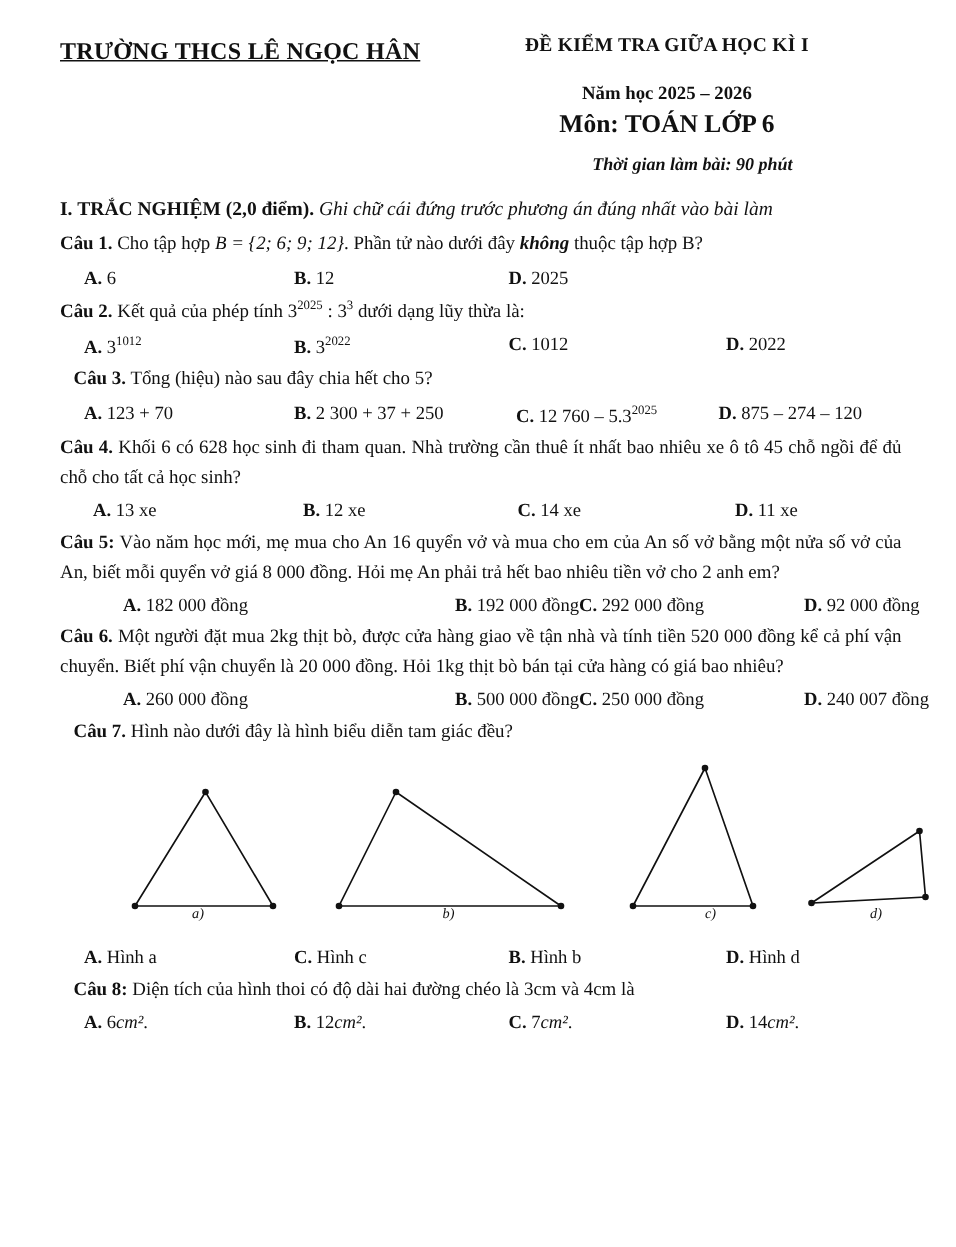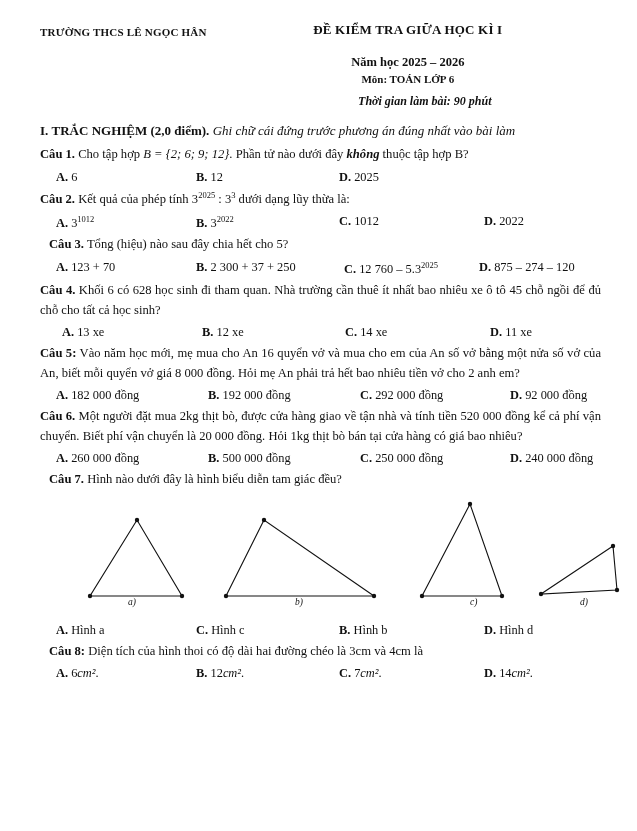--- a/index.html
+++ b/index.html
@@ -22,44 +22,45 @@
     box-sizing: border-box;
   }
   .header {
     display: flex;
     flex-direction: row;
     align-items: flex-start;
     padding: 22px 34px 0 40px;
   }
   .school {
     font-weight: bold;
-    font-size: 11px;
+    font-size: 16px;
     letter-spacing: 0.2px;
     white-space: nowrap;
     padding-top: 4px;
     flex: 0 0 auto;
+    text-decoration: underline;
   }
   .exam-head {
     flex: 1 1 auto;
     text-align: center;
     margin-left: 6px;
   }
   .exam-title {
     font-weight: bold;
     font-size: 13px;
     letter-spacing: 0.2px;
   }
   .exam-year {
     font-weight: bold;
     font-size: 12.5px;
     margin-top: 17px;
   }
   .exam-subject {
     font-weight: bold;
-    font-size: 11px;
+    font-size: 17px;
     margin-top: 3px;
   }
   .exam-time {
     font-style: italic;
     font-weight: bold;
     font-size: 12px;
     margin-top: 9px;
     margin-left: 34px;
   }
   .content {
@@ -103,22 +104,22 @@
   .answers .opt {
     flex: 0 0 auto;
   }
   .answers .opt .key {
     font-weight: bold;
   }
   .ans-4col .opt:nth-child(1) { width: 140px; }
   .ans-4col .opt:nth-child(2) { width: 143px; }
   .ans-4col .opt:nth-child(3) { width: 145px; }
   .ans-4col .opt:nth-child(4) { width: auto; }
-  .ans-wide .opt:nth-child(1) { width: 152px; }
-  .ans-wide .opt:nth-child(2) { width: 152px; }
+  .ans-wide .opt:nth-child(1) { width: 152px; margin-left: 26px; }
+  .ans-wide .opt:nth-child(2) { width: 152px; text-align: right; }
   .ans-wide .opt:nth-child(3) { width: 150px; }
   .ans-wide .opt:nth-child(4) { width: auto; }
   sup {
     font-size: 8.5px;
     vertical-align: super;
   }
   .figs {
     position: relative;
     height: 125px;
     margin-top: 6px;
@@ -221,21 +222,21 @@
     </div>
 
     <div class="q">
       <span class="lbl">Câu 6.</span>
       <span>Một người đặt mua 2kg thịt bò, được cửa hàng giao về tận nhà và tính tiền 520 000 đồng kể cả phí vận chuyển. Biết phí vận chuyển là 20 000 đồng. Hỏi 1kg thịt bò bán tại cửa hàng có giá bao nhiêu?</span>
     </div>
     <div class="answers ans-wide">
       <div class="opt"><span class="key">A.</span> <span>260 000 đồng</span></div>
       <div class="opt"><span class="key">B.</span> <span>500 000 đồng</span></div>
       <div class="opt"><span class="key">C.</span> <span>250 000 đồng</span></div>
-      <div class="opt"><span class="key">D.</span> <span>240 000 đồng</span></div>
+      <div class="opt"><span class="key">D.</span> <span>240 007 đồng</span></div>
     </div>
 
     <div class="q q-indent">
       <span class="lbl">Câu 7.</span>
       <span>Hình nào dưới đây là hình biểu diễn tam giác đều?</span>
     </div>
 
     <div class="figs">
 
       <svg class="tri" style="left:42px; top:18px;" width="110" height="90" viewBox="0 0 110 90">

